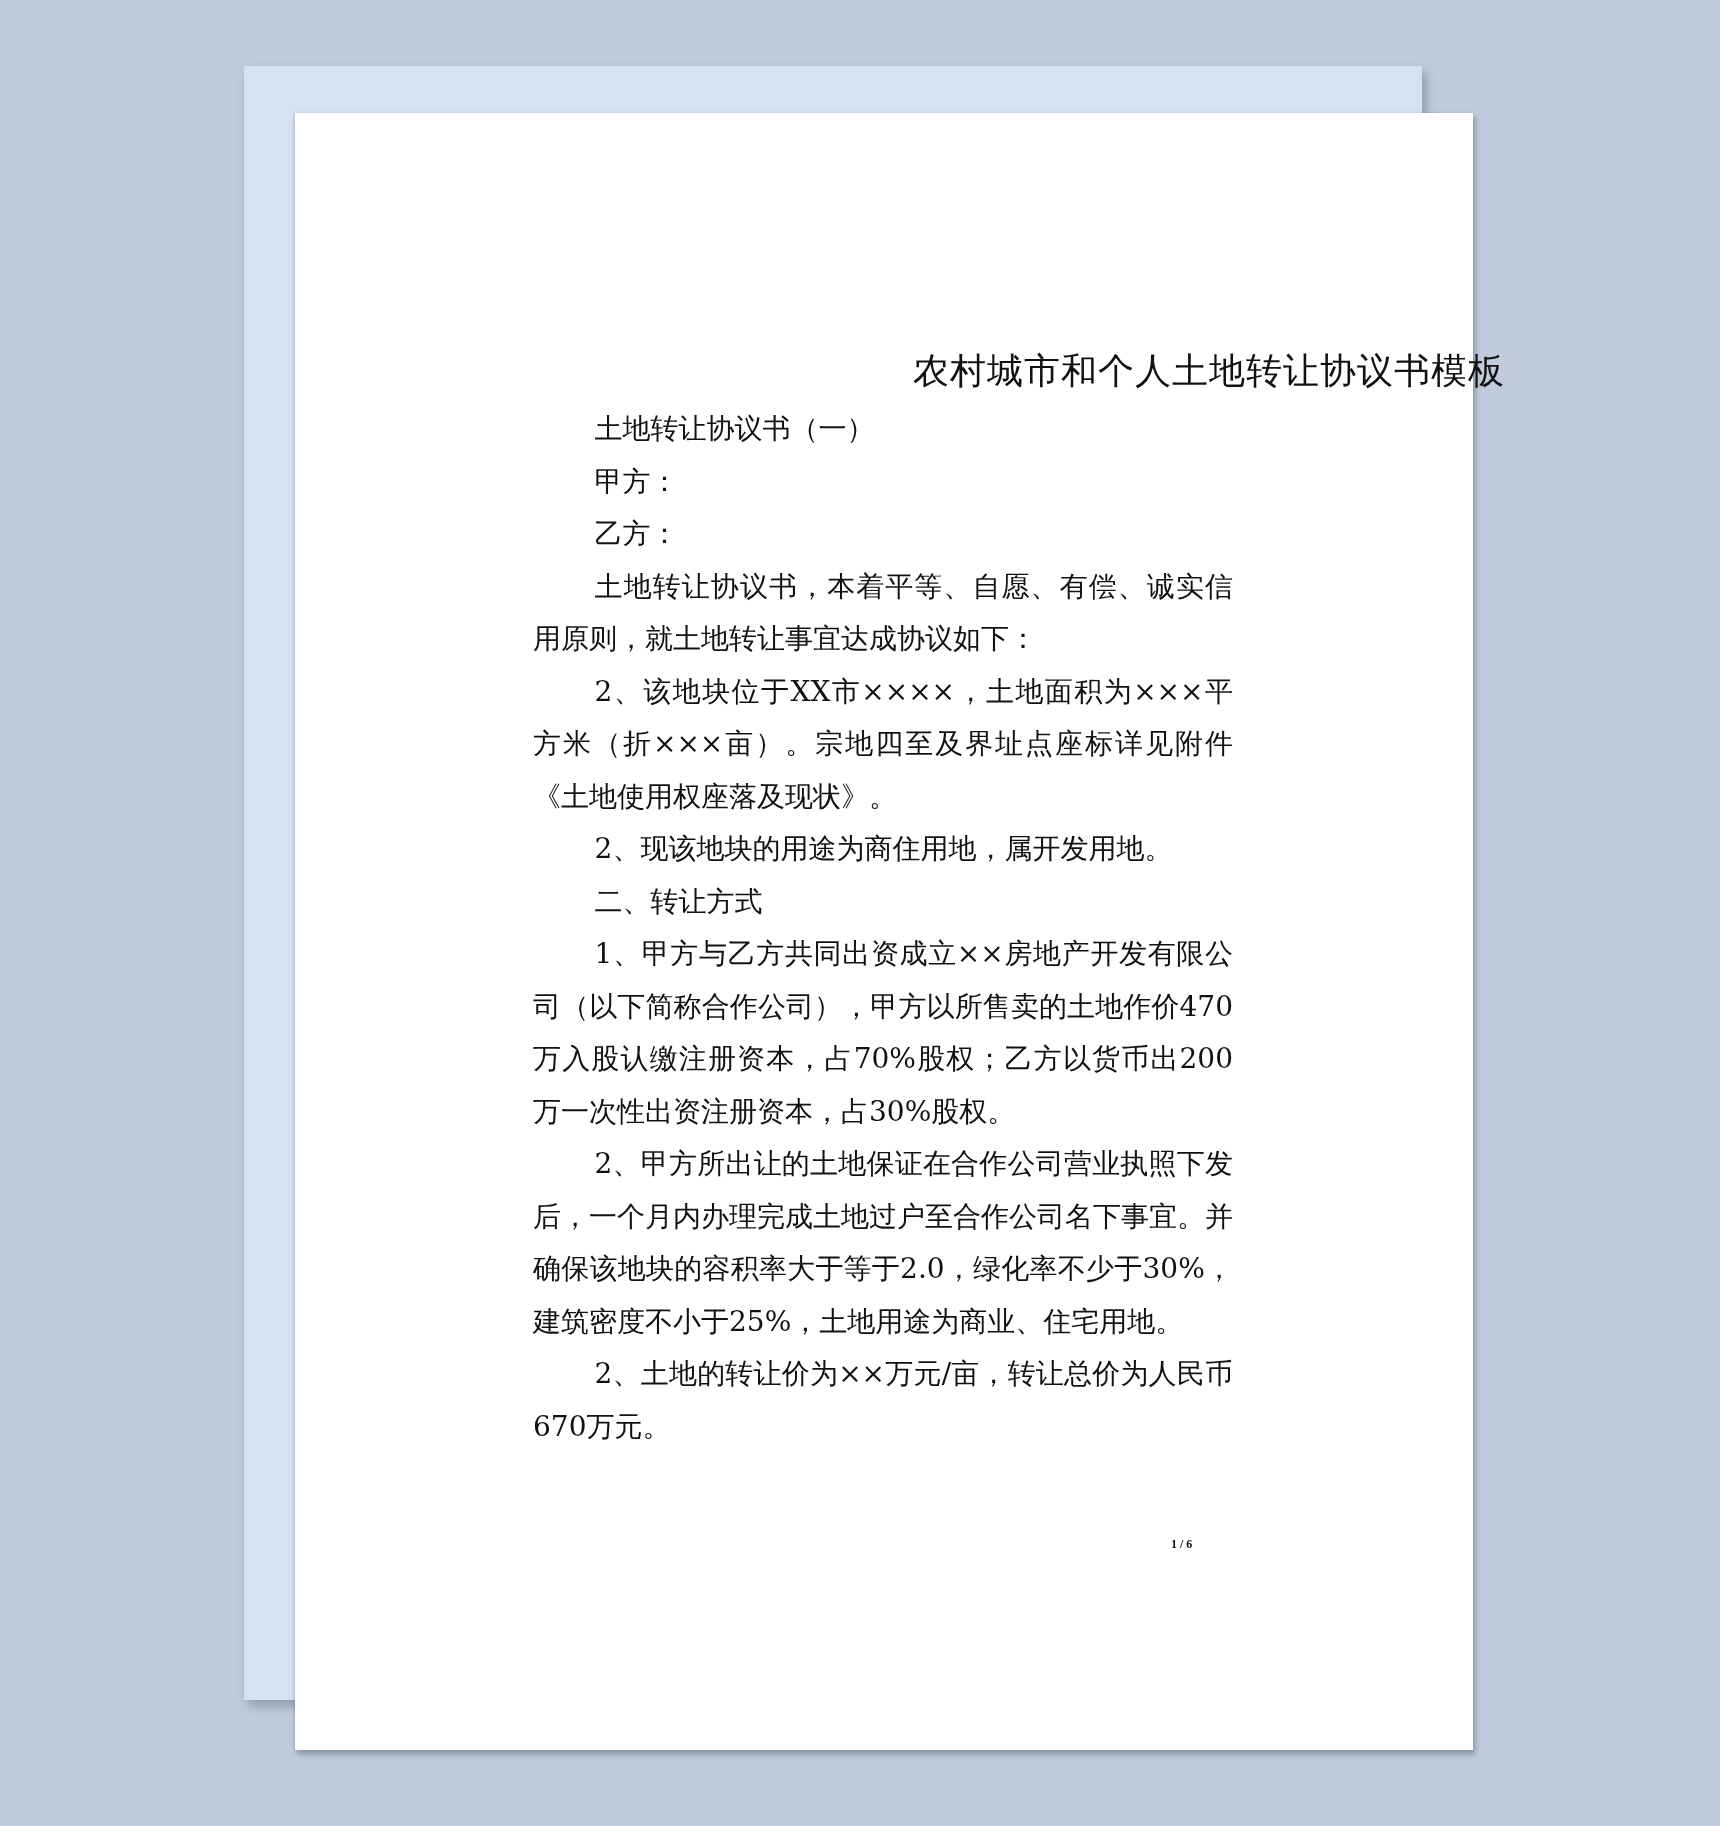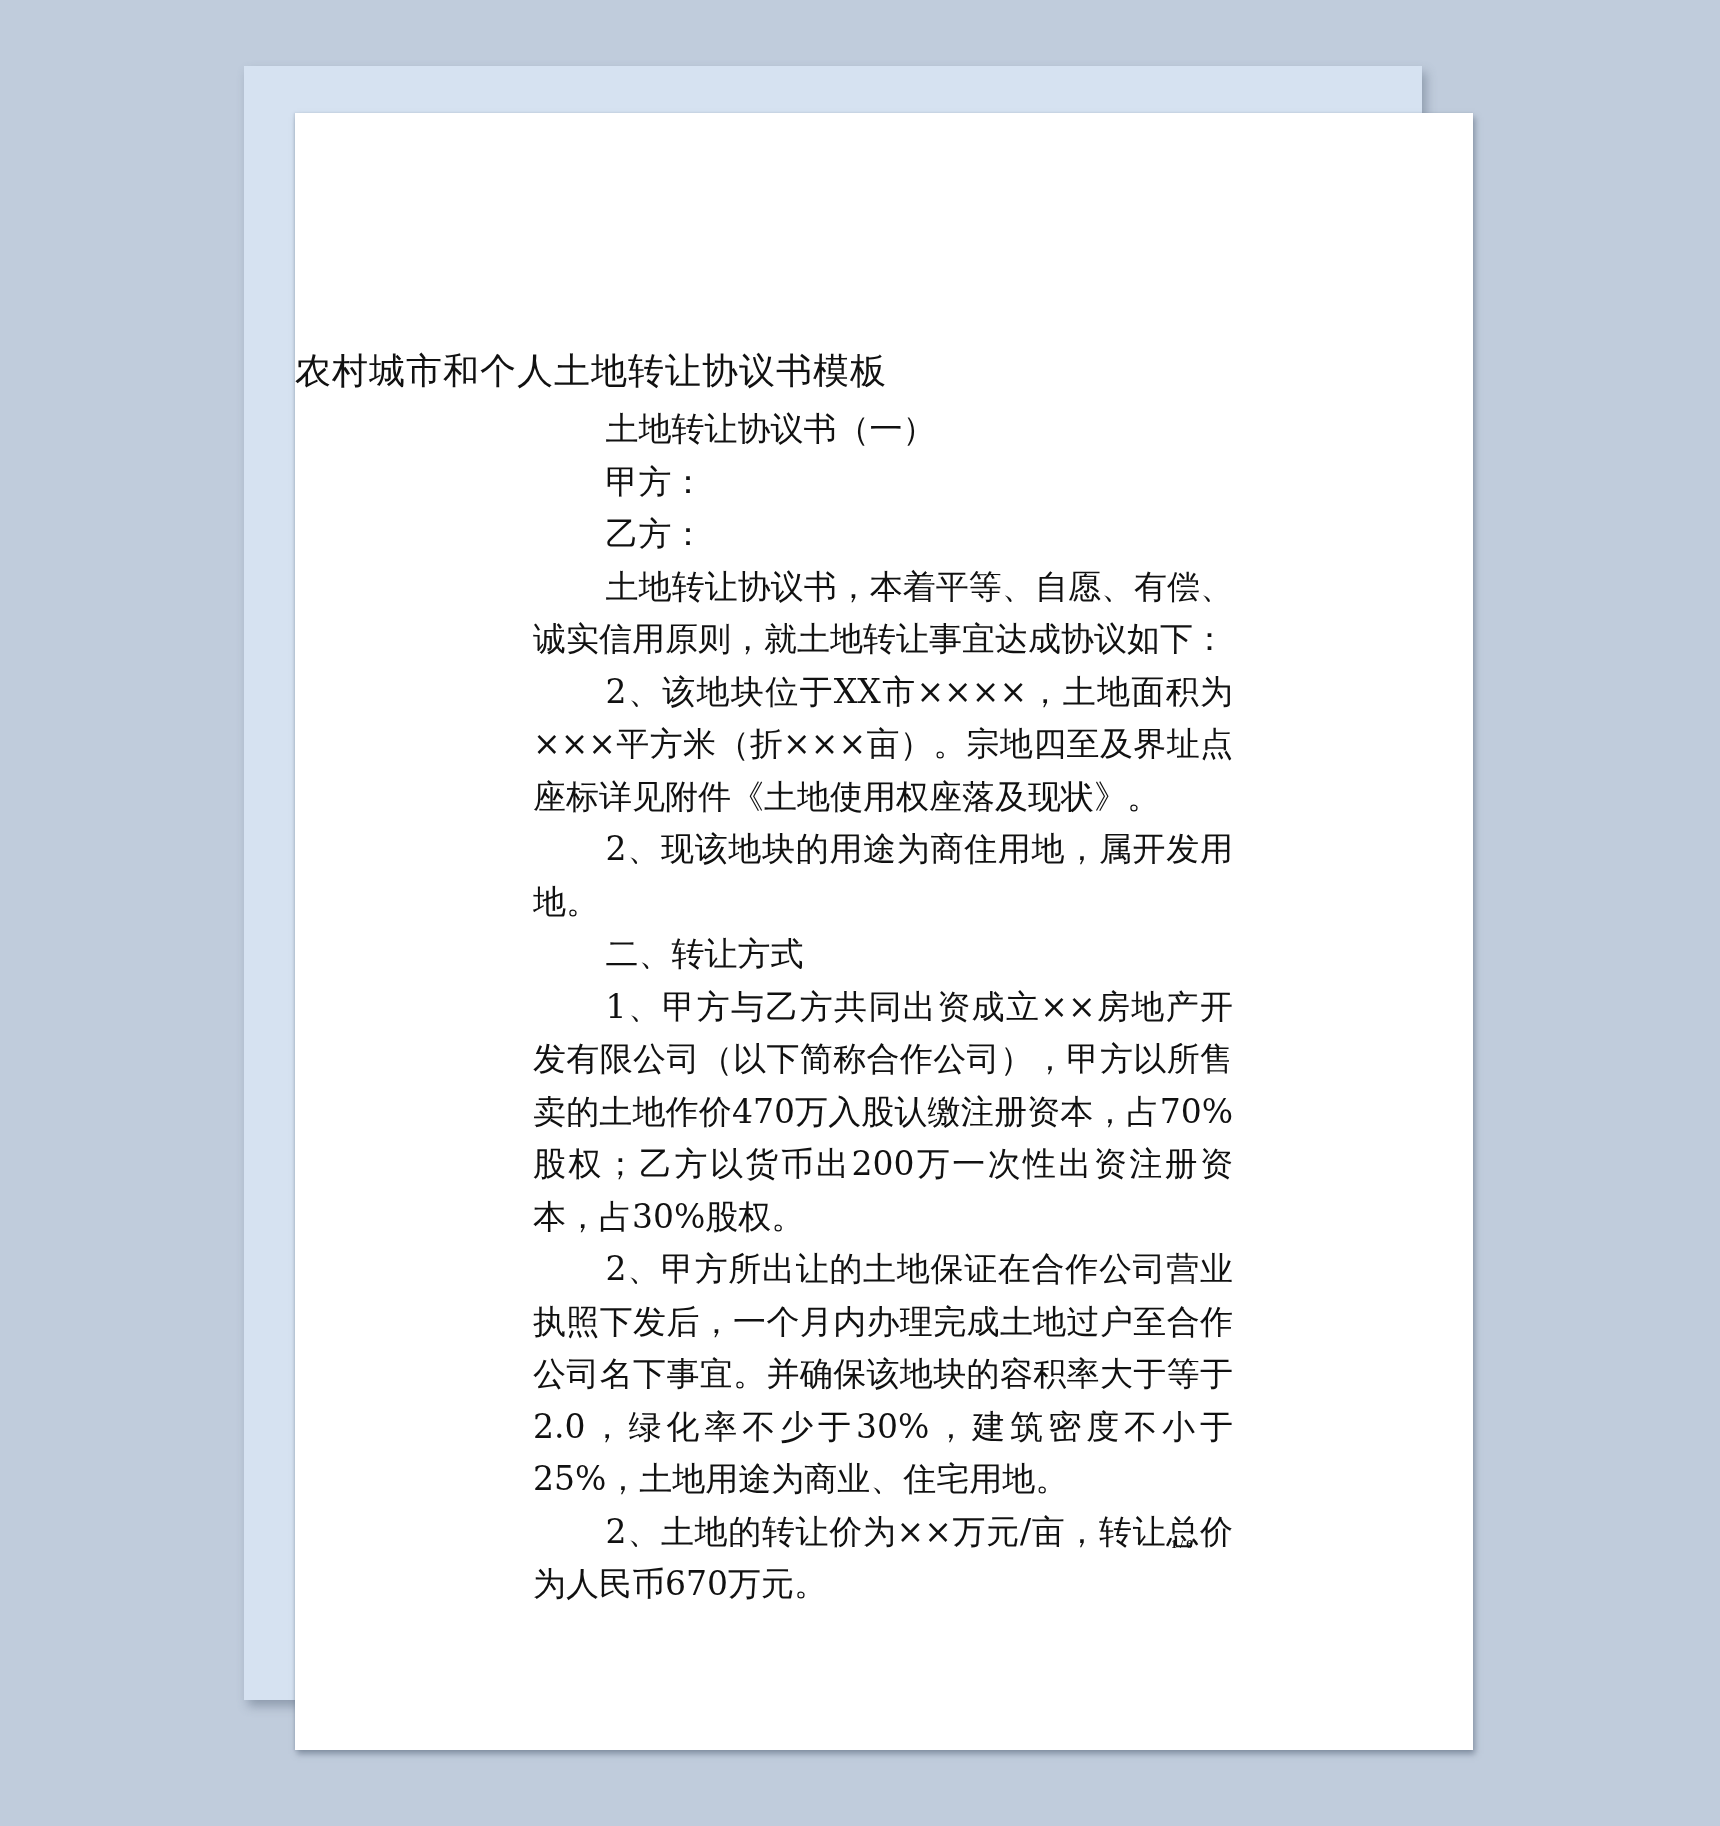--- a/index.html
+++ b/index.html
@@ -13,26 +13,27 @@
     background: #d6e2f1;
     box-shadow: 4px 6px 10px rgba(80,95,115,0.45);
   }
   .front-page {
     position: absolute; left: 295px; top: 113px; width: 1178px; height: 1637px;
     background: #ffffff;
     box-shadow: 2px 4px 6px rgba(80,95,115,0.55), -1px 0 2px rgba(120,135,155,0.25);
   }
   .title {
     position: absolute; left: 0; width: 100%; top: 234px;
-    text-align: left; font-size: 36px; color: #111; letter-spacing: 1px;
+    text-align: right; font-size: 36px; color: #111; letter-spacing: 1px;
     font-family: "DejaVu Sans", "Liberation Sans", sans-serif;
+    padding-left: 32px;
   }
   .body-text {
     position: absolute; left: 238px; width: 700px; top: 290px;
-    font-size: 33px; line-height: 52.5px; color: #111;
+    font-size: 28px; line-height: 52.5px; color: #111;
     text-align: justify;
   }
   .para { margin: 0; text-indent: 2.2em; }
   .page-num {
     position: absolute; left: 876px; top: 1424px;
     font-size: 12px; font-weight: bold; color: #111;
     font-family: "Liberation Serif", serif;
   }
 </style>
 </head>

